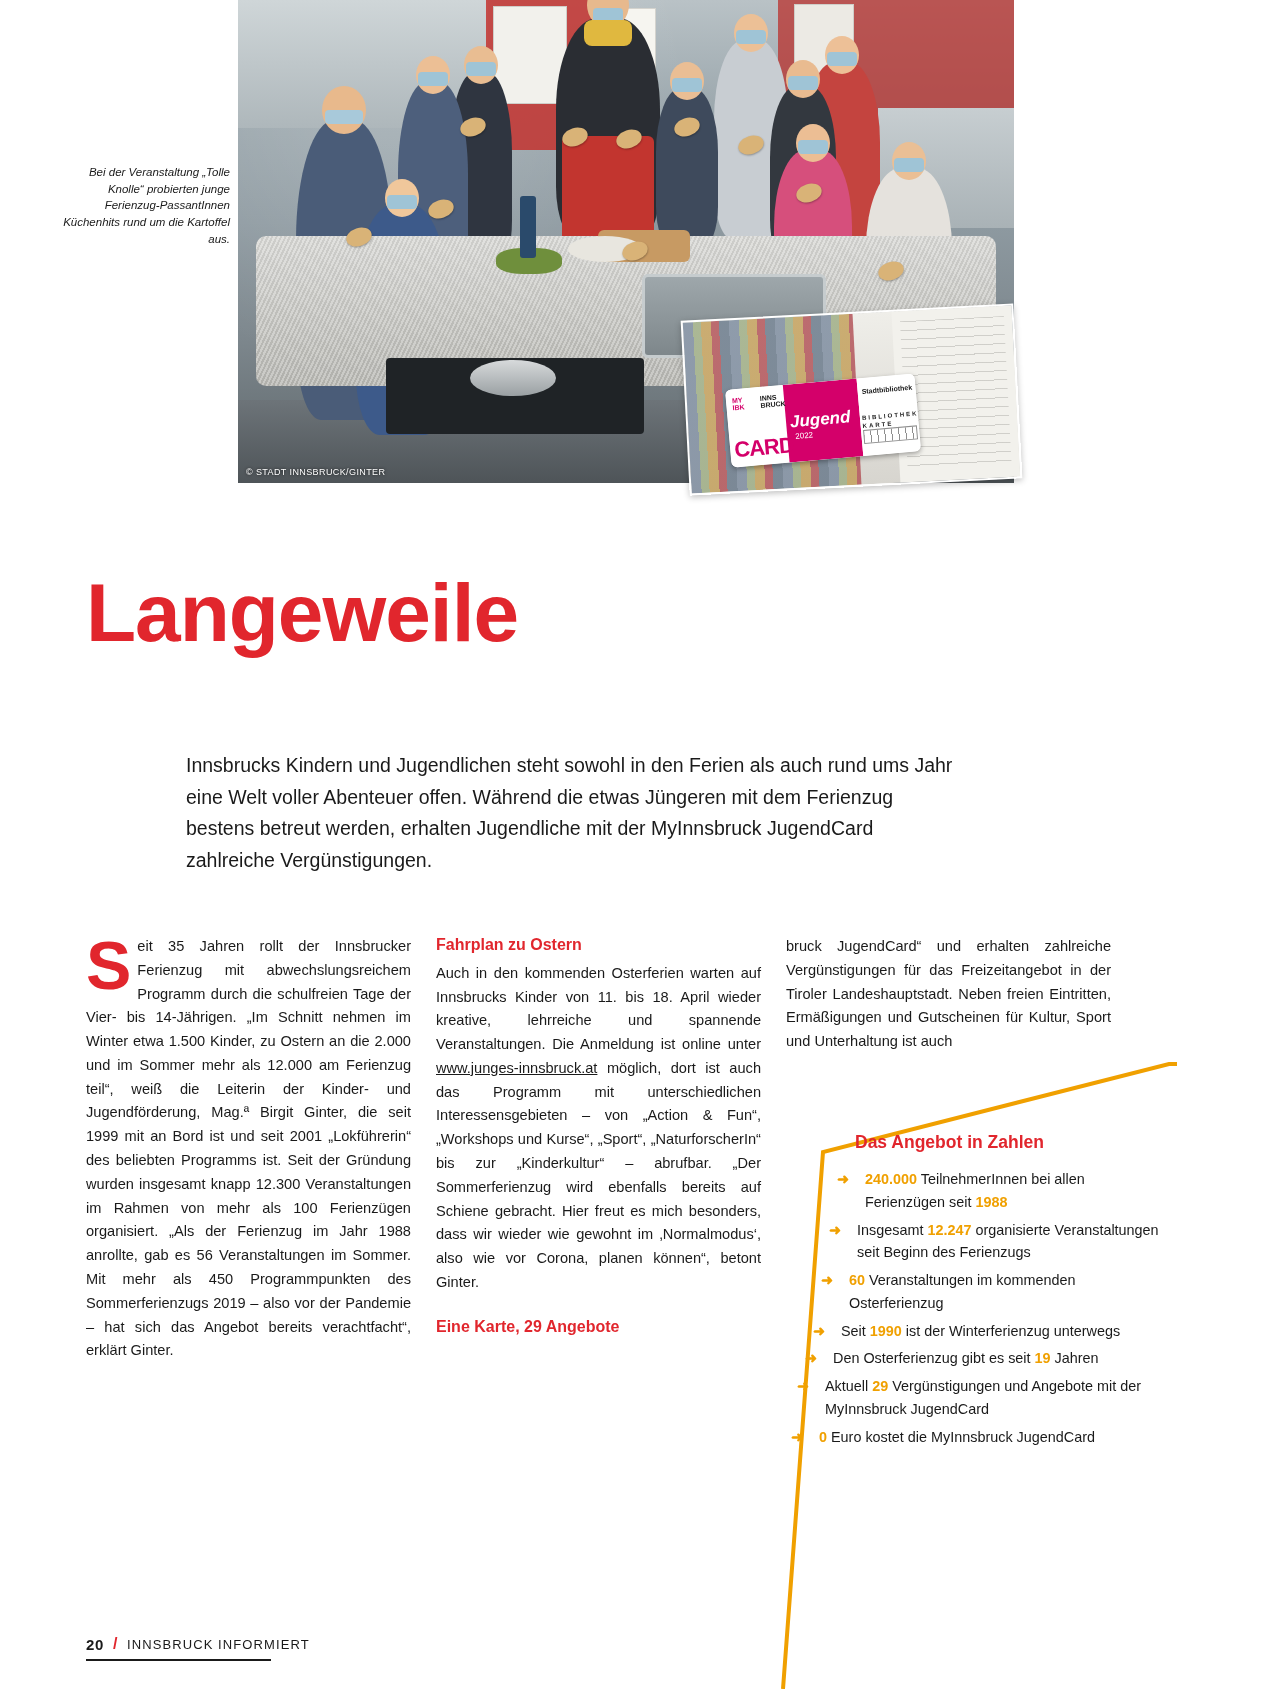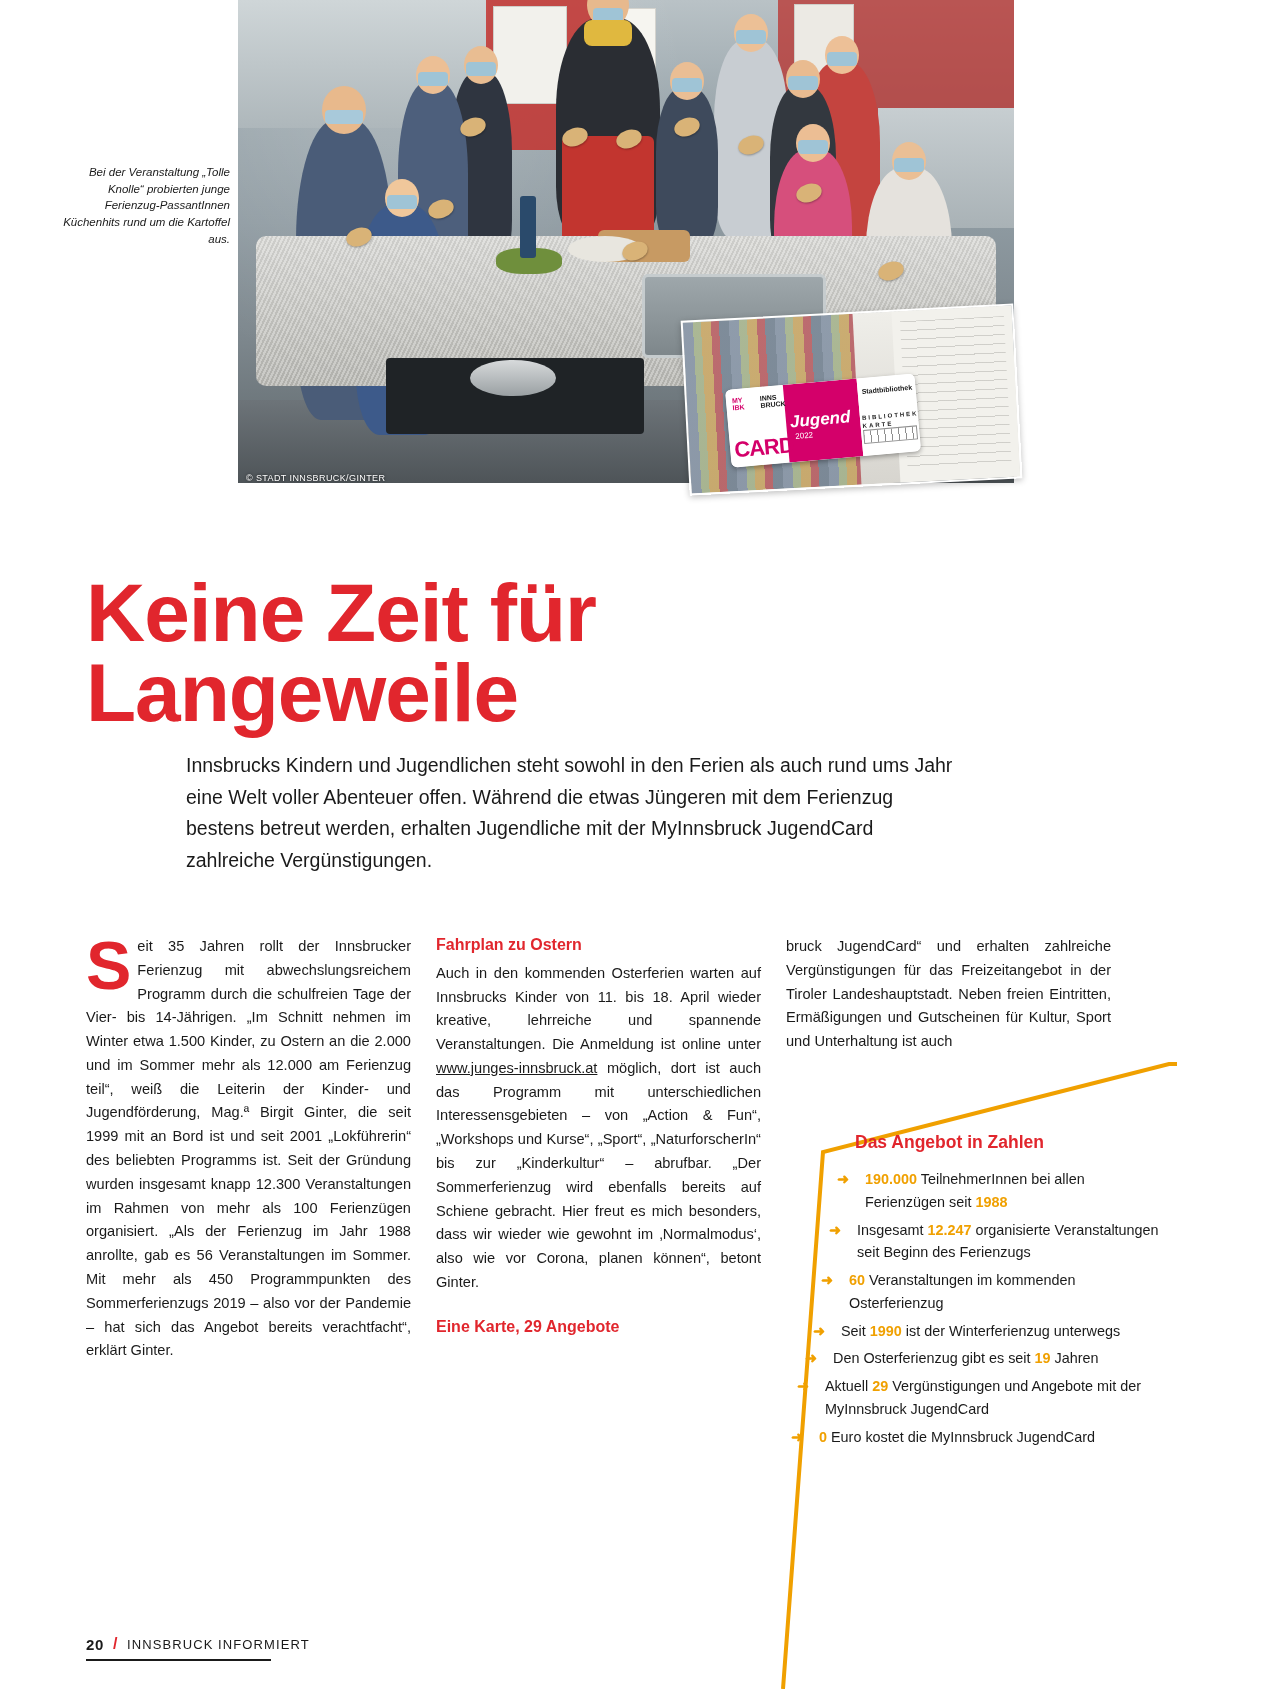--- a/index.html
+++ b/index.html
@@ -69,21 +69,21 @@
   .p8{left:532px;top:86px;width:66px;height:180px;background:#33383f;}
   .p8 .head{background:#e9bb90;}
   .p9{left:566px;top:62px;width:76px;height:200px;background:#c4443f;}
   .p9 .head{background:#edc097;}
   .p10{left:536px;top:150px;width:78px;height:190px;background:#d64f7c;}
   .p10 .head{background:#ecbe94;}
   .p11{left:628px;top:168px;width:86px;height:200px;background:#e5e2dd;}
   .p11 .head{background:#eabf95;}
   .potato{position:absolute;width:26px;height:18px;background:#d9b377;border-radius:50%;transform:rotate(-18deg);box-shadow:0 1px 2px rgba(0,0,0,.3);}
   .photo-credit{
-    position:absolute;left:8px;bottom:0;
+    position:absolute;left:8px;bottom:6px;
     font-size:9px;letter-spacing:.4px;color:#ffffff;
     text-shadow:0 0 3px rgba(0,0,0,.8);
     font-family:"Liberation Sans",sans-serif;
   }
   
   .photo-inset{
     position:absolute;left:447px;top:312px;width:329px;height:171px;
     background:linear-gradient(180deg,#efeee9,#d7d5cf);
     border:2px solid #ffffff;
     box-shadow:0 2px 6px rgba(0,0,0,.25);
@@ -282,21 +282,20 @@
       <div class="card-stadt">Stadtbibliothek</div>
       <div class="card-biblio">BIBLIOTHEKS KARTE</div>
       <div class="card-boxes"></div>
     </div>
   </div>
 </div>
 
 <div class="caption">Bei der Veranstaltung „Tolle Knolle“ probierten junge Ferienzug-PassantInnen Küchenhits rund um die Kartoffel aus.</div>
 
 <h1 class="headline">
-  <span>Keine Zeit für</span>
   <span class="l2">Langeweile</span>
 </h1>
 
 <div class="lead">Innsbrucks Kindern und Jugendlichen steht sowohl in den Ferien als auch rund ums Jahr eine Welt voller Abenteuer offen. Während die etwas Jüngeren mit dem Ferienzug bestens betreut werden, erhalten Jugendliche mit der MyInnsbruck JugendCard zahlreiche Vergünstigungen.</div>
 
 <div class="col col1">
   <p><span class="dropcap">S</span><span>eit 35 Jahren rollt der Innsbrucker Ferienzug mit abwechslungsreichem Programm durch die schulfreien Tage der Vier- bis 14-Jährigen. „Im Schnitt nehmen im Winter etwa 1.500 Kinder, zu Ostern an die 2.000 und im Sommer mehr als 12.000 am Ferienzug teil“, weiß die Leiterin der Kinder- und Jugendförderung, Mag.ª Birgit Ginter, die seit 1999 mit an Bord ist und seit 2001 „Lokführerin“ des beliebten Programms ist. Seit der Gründung wurden insgesamt knapp 12.300 Veranstaltungen im Rahmen von mehr als 100 Ferienzügen organisiert. „Als der Ferienzug im Jahr 1988 anrollte, gab es 56 Veranstaltungen im Sommer. Mit mehr als 450 Programmpunkten des Sommerferienzugs 2019 – also vor der Pandemie – hat sich das Angebot bereits verachtfacht“, erklärt Ginter.</span></p>
 </div>
 
 <div class="col col2">
@@ -309,21 +308,21 @@
   <p>bruck JugendCard“ und erhalten zahlreiche Vergünstigungen für das Freizeitangebot in der Tiroler Landeshauptstadt. Neben freien Eintritten, Ermäßigungen und Gutscheinen für Kultur, Sport und Unterhaltung ist auch</p>
 </div>
 
 <div class="facts">
   <svg class="facts-frame" width="402" height="633" viewBox="0 0 402 633">
     <polyline points="402,8 394,8 48,96 8,633" fill="none" stroke="#f0a000" stroke-width="4"></polyline>
     <polyline points="402,8 402,8" fill="none" stroke="#f0a000" stroke-width="4"></polyline>
   </svg>
   <div class="facts-title">Das Angebot in Zahlen</div>
   <ul class="facts-list">
-    <li style="padding-left:28px;margin-left:42px;"><span class="arrow">➜</span><span class="hl">190.000</span><span> TeilnehmerInnen bei allen Ferienzügen seit </span><span class="hl">1988</span></li>
+    <li style="padding-left:28px;margin-left:42px;"><span class="arrow">➜</span><span class="hl">240.000</span><span> TeilnehmerInnen bei allen Ferienzügen seit </span><span class="hl">1988</span></li>
     <li style="padding-left:28px;margin-left:34px;"><span class="arrow">➜</span><span>Insgesamt </span><span class="hl">12.247</span><span> organisierte Veranstaltungen seit Beginn des Ferienzugs</span></li>
     <li style="padding-left:28px;margin-left:26px;"><span class="arrow">➜</span><span class="hl">60</span><span> Veranstaltungen im kommenden Osterferienzug</span></li>
     <li style="padding-left:28px;margin-left:18px;"><span class="arrow">➜</span><span>Seit </span><span class="hl">1990</span><span> ist der Winterferienzug unterwegs</span></li>
     <li style="padding-left:28px;margin-left:10px;"><span class="arrow">➜</span><span>Den Osterferienzug gibt es seit </span><span class="hl">19</span><span> Jahren</span></li>
     <li style="padding-left:28px;margin-left:2px;"><span class="arrow">➜</span><span>Aktuell </span><span class="hl">29</span><span> Vergünstigungen und Angebote mit der MyInnsbruck JugendCard</span></li>
     <li style="padding-left:28px;margin-left:-4px;"><span class="arrow">➜</span><span class="hl">0</span><span> Euro kostet die MyInnsbruck JugendCard</span></li>
   </ul>
 </div>
 
 <div class="footrule"></div>

